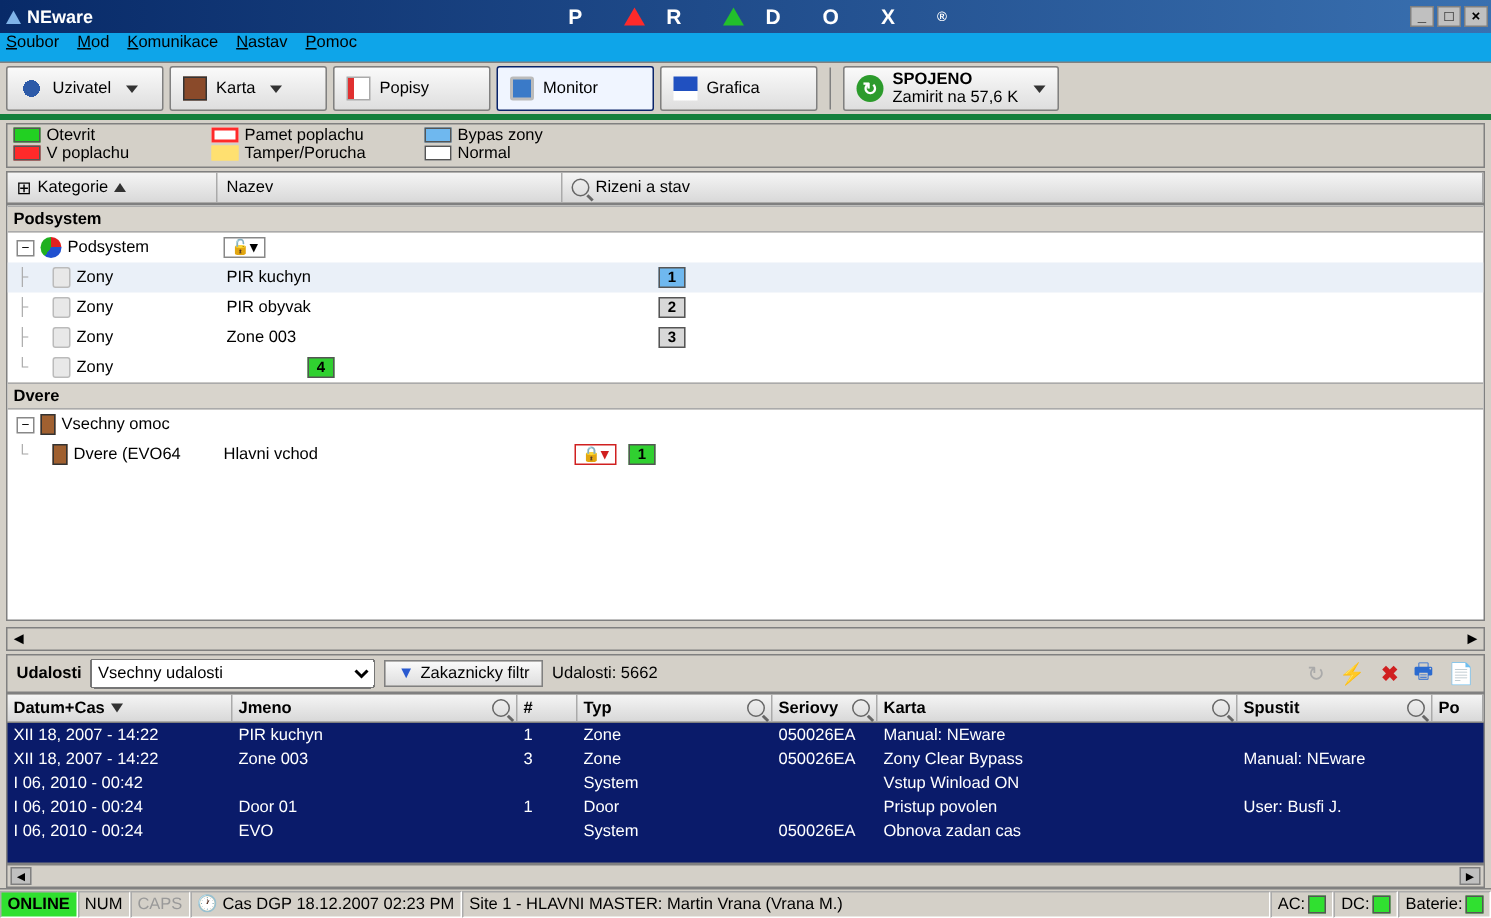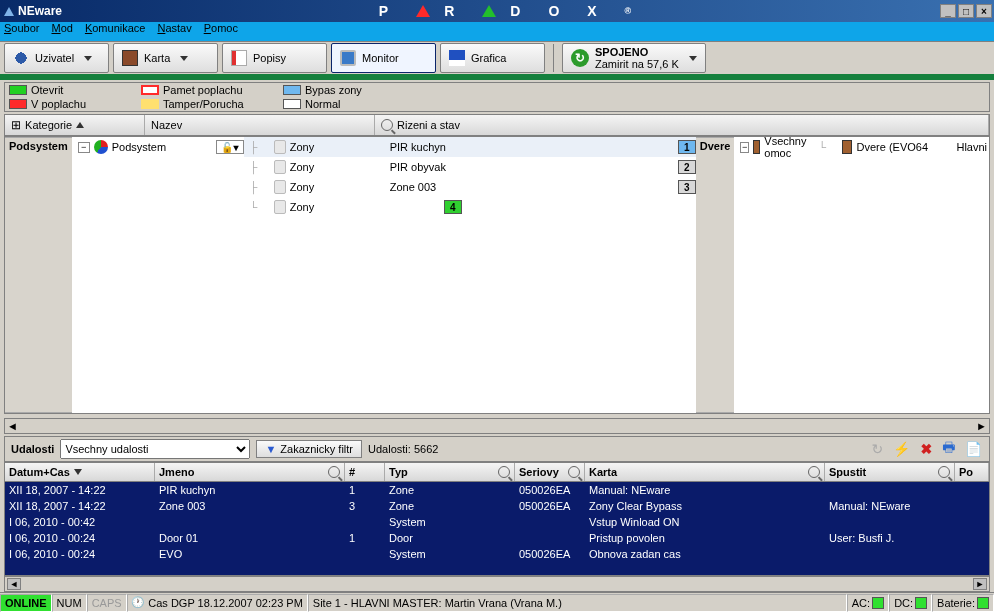--- a/index.html
+++ b/index.html
@@ -14,31 +14,31 @@
   .brand .tri-up { width: 0; height: 0; border-left: 7px solid transparent; border-right: 7px solid transparent; border-bottom: 12px solid; display: inline-block; }
   .winbtns { display: flex; gap: 2px; }
   .winbtns div { width: 16px; height: 14px; background: #c0c0c0; border: 1px solid #808080; display:flex; align-items:center; justify-content:center; font-size:10px; font-weight:bold; color:#000; }
 
   
   .menubar { height: 20px; background: #0ea5e9; display: flex; padding: 0 4px; gap: 12px; border-bottom: 1px solid #808080; }
   .menubar span { cursor: default; }
   .menubar span u { text-decoration: underline; }
 
   
-  .toolbar { height: 38px; background: #d4d0c8; display: flex; align-items: center; padding: 2px 4px; gap: 4px; border-bottom: 6px solid #15803d; }
+  .toolbar { height: 38px; background: #d4d0c8; display: flex; align-items: center; padding: 2px 4px; gap: 4px; border-bottom: 4px solid #15803d; }
   .tbtn { height: 30px; border: 1px solid #808080; background: linear-gradient(#fafafa,#dedede); display: flex; align-items: center; padding: 0 8px; gap: 6px; border-radius: 2px; }
   .tbtn.active { border: 1px solid #0a246a; background: #f0f5ff; }
   .tbtn .icon { width: 16px; height: 16px; display:inline-block; }
   .drop { width:0;height:0;border-left:4px solid transparent;border-right:4px solid transparent;border-top:5px solid #333;margin-left:4px; }
   .sep { width:1px; height:28px; background:#808080; margin:0 4px; }
   .conn { display:flex; align-items:center; gap:6px; padding:0 8px; border:1px solid #808080; height:30px; border-radius:2px; background:linear-gradient(#fafafa,#dedede); }
   .conn .circ { width:18px;height:18px;border-radius:50%;background:#2c9b2c;display:flex;align-items:center;justify-content:center;color:white;font-weight:bold;font-size:12px; }
 
   
-  .legend { height: 30px; border: 1px solid #808080; margin: 2px 4px; background:#d4d0c8; display:flex; flex-direction:column; padding:1px 4px; font-size:10px;justify-content:space-between; }
+  .legend { height: 30px; border: 1px solid #808080; margin: 2px 4px; background:#d4d0c8; display:flex; flex-direction:column; padding:1px 4px; font-size:10px; }
   .legend .row { display:flex; gap: 12px; align-items:center; }
   .sw { width:18px; height:10px; display:inline-block; border:1px solid #555; }
 
   
   .colhead { height: 22px; background: linear-gradient(#f5f5f5,#d8d8d8); border: 1px solid #808080; margin: 0 4px; display:flex; align-items:center; }
   .colhead .cell { padding: 0 6px; border-right:1px solid #aaa; height:100%; display:flex; align-items:center; gap:4px; }
   .mag { width:12px;height:12px;border:1.5px solid #666;border-radius:50%; position:relative; }
   .mag:after { content:""; position:absolute; width:5px;height:1.5px;background:#666; bottom:-2px;right:-4px; transform:rotate(45deg); }
   .tri-sort { width:0;height:0;border-left:4px solid transparent;border-right:4px solid transparent;border-bottom:6px solid #333; }
 
@@ -175,21 +175,21 @@
   </div>
   <div class="cell" style="width:230px">
     <span>Nazev</span>
   </div>
   <div class="cell" style="flex:1">
     <span class="mag"></span>
     <span>Rizeni a stav</span>
   </div>
 </div>
 
-<div class="treebox" style="flex:1;display:flex;flex-direction:row">
+<div class="treebox" style="flex:1;display:flex;flex-direction:column">
   <div class="sectionhead">Podsystem</div>
   <div class="treerow">
     <span style="width:12px;text-align:center;border:1px solid #888;font-size:9px;line-height:9px">−</span>
     <span style="width:14px;height:14px;border-radius:50%;background:conic-gradient(#e02020 0 25%,#2050d0 25% 60%,#20b020 60% 100%)"></span>
     <span style="width:100px">Podsystem</span>
     <span class="badge" style="background:#fff;border:1px solid #888;width:28px">🔓▾</span>
   </div>
   <div id="zone-rows">
       <div class="treerow sel">
     <span style="width:20px;color:#aaa">├</span>

